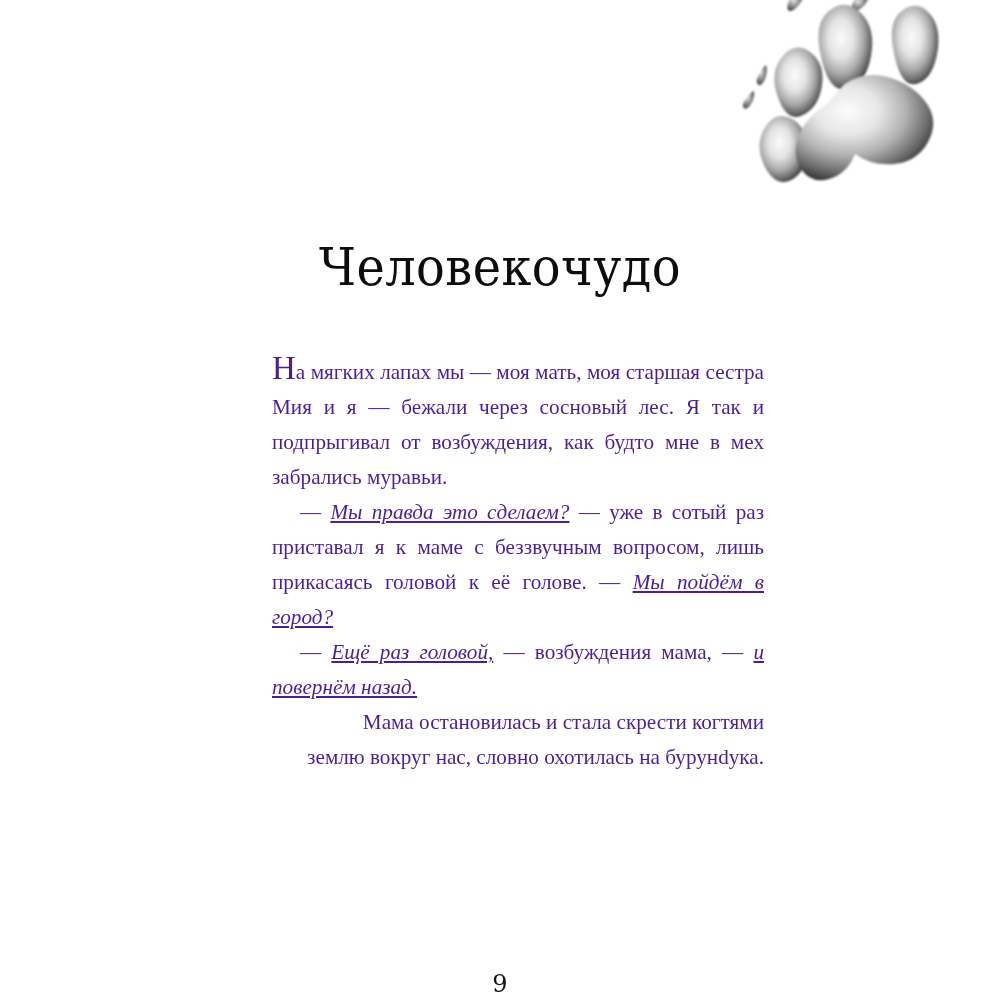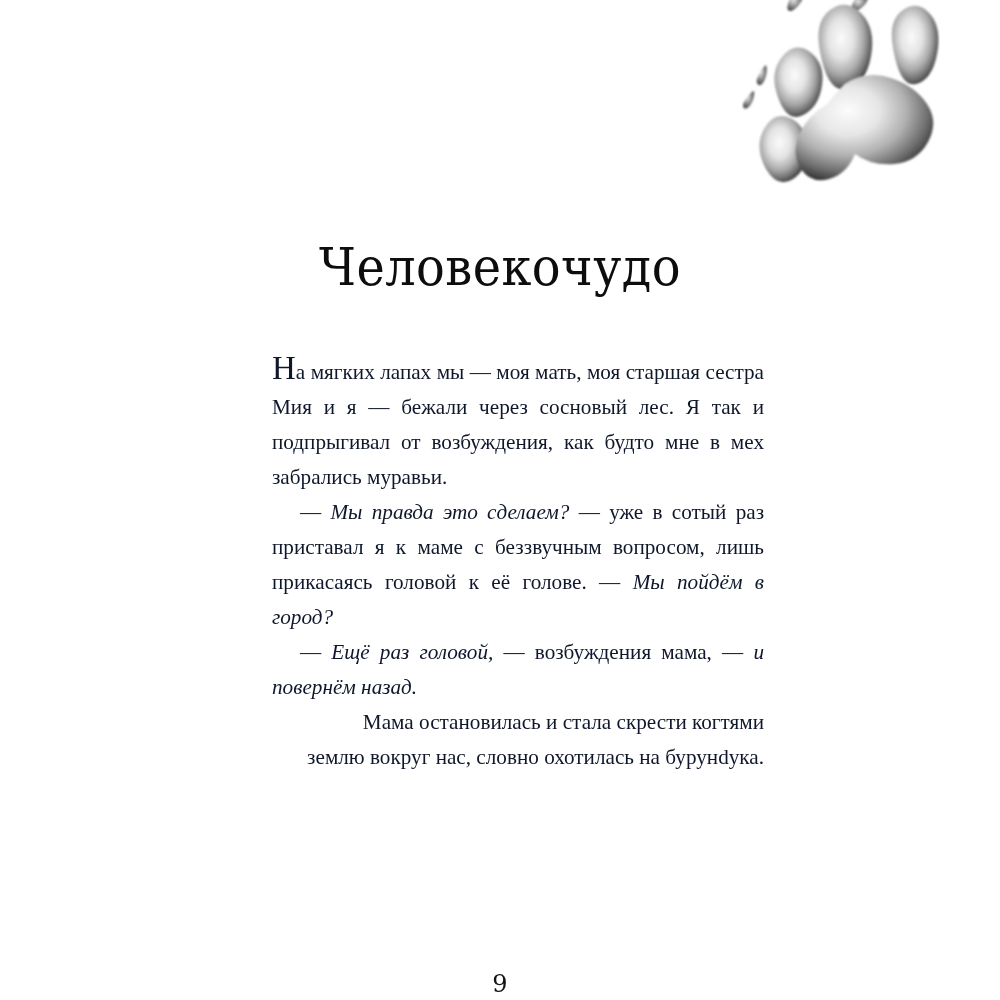--- a/index.html
+++ b/index.html
@@ -45,37 +45,38 @@
   
   #body-text {
     position: absolute;
     left: 272px;
     top: 352px;
     width: 492px;
     font-size: 21.2px;
     line-height: 35px;
     text-align: justify;
     text-justify: inter-word;
-    color: #0f172a;
+    color: #4c1d95;
     hyphens: manual;
   }
   #body-text p {
     margin: 0;
     text-indent: 28px;
   }
   #body-text p.first {
     text-indent: 0;
   }
   #body-text p.first::first-letter {
     font-size: 33px;
     line-height: 1;
   }
   #body-text em,
   #body-text .ital {
     font-style: italic;
+    text-decoration: underline;
   }
   #body-text p:last-child {
     text-align: right;
   }
 
   
   #page-number {
     position: absolute;
     left: 0;
     top: 972px;

